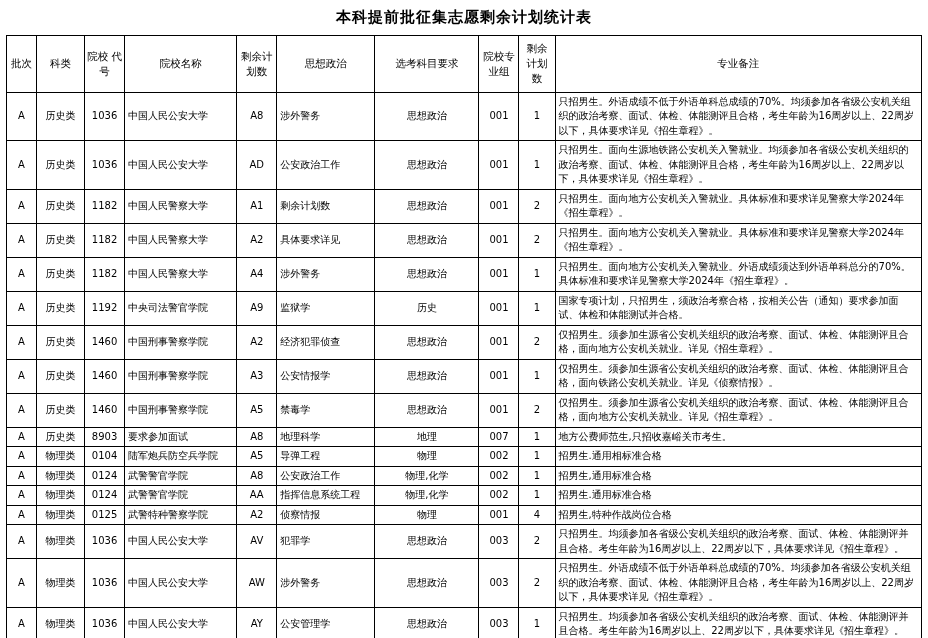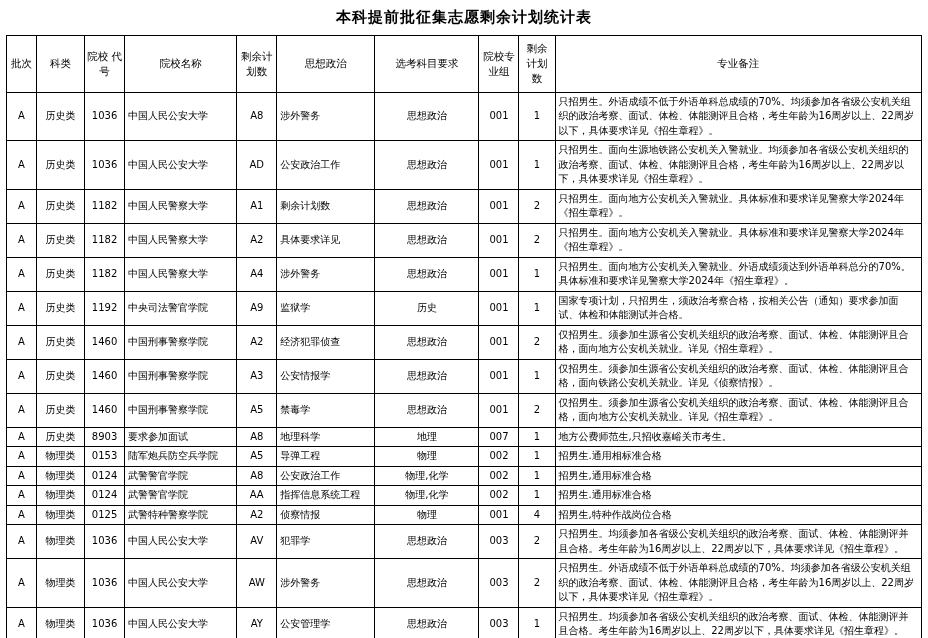--- a/index.html
+++ b/index.html
@@ -209,21 +209,21 @@
           <td class="c">A8</td>
           <td class="l">地理科学</td>
           <td class="c">地理</td>
           <td class="c">007</td>
           <td class="c">1</td>
           <td class="l">地方公费师范生,只招收嘉峪关市考生。</td>
         </tr>
         <tr>
           <td class="c">A</td>
           <td class="c">物理类</td>
-          <td class="c">0153</td>
+          <td class="c">0104</td>
           <td class="l">陆军炮兵防空兵学院</td>
           <td class="c">A5</td>
           <td class="l">导弹工程</td>
           <td class="c">物理</td>
           <td class="c">002</td>
           <td class="c">1</td>
           <td class="l">招男生.通用相标准合格</td>
         </tr>
         <tr>
           <td class="c">A</td>

